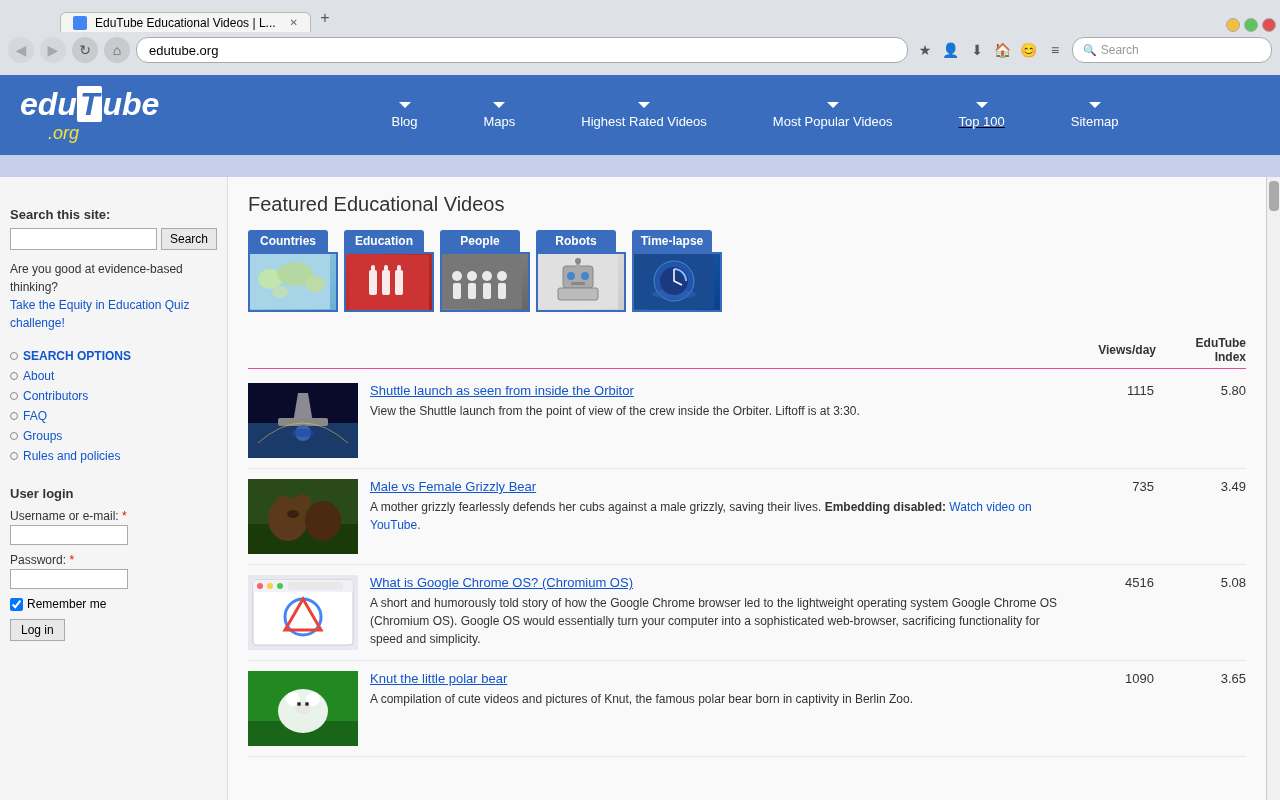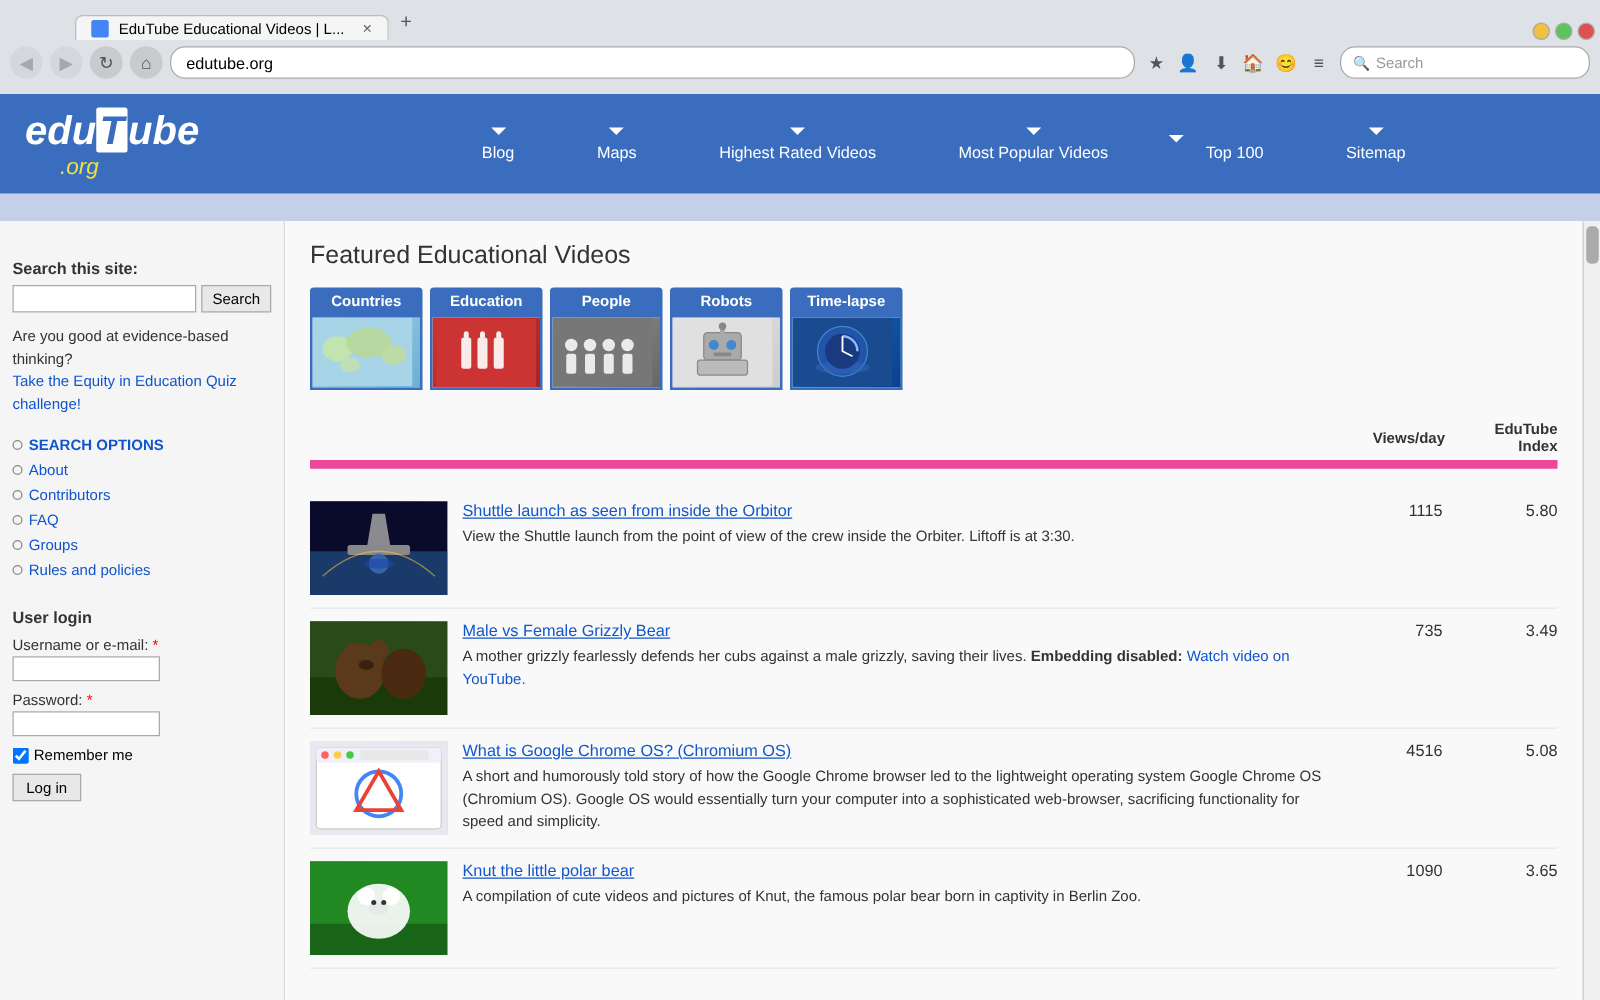--- a/index.html
+++ b/index.html
@@ -58,31 +58,31 @@
     .login-form label { font-size: 12px; color: #333; display: block; margin-bottom: 2px; }
     .login-form .required { color: red; }
     .login-input { width: 118px; height: 20px; border: 1px solid #aaa; font-size: 12px; padding: 0 4px; display: block; margin-bottom: 8px; }
     .remember-row { display: flex; align-items: center; gap: 4px; font-size: 12px; margin-bottom: 8px; }
     .login-btn { border: 1px solid #aaa; background: #e8e8e8; font-size: 12px; padding: 3px 10px; cursor: pointer; }
 
     
     .main-content { flex: 1; background: #f9f9f9; overflow-y: auto; padding: 16px 20px; }
     .featured-title { font-size: 20px; color: #333; font-weight: normal; margin-bottom: 14px; }
     .category-tabs { display: flex; gap: 6px; margin-bottom: 20px; }
-    .cat-tab { width: 90px; text-align: center; cursor: pointer; border: 2px solid #3a6dbd; background: #3a6dbd; color: white; font-size: 12px; font-weight: bold; padding: 2px 4px; border-radius: 3px 3px 0 0; }
+    .cat-tab { width: 80px; text-align: center; cursor: pointer; border: 2px solid #3a6dbd; background: #3a6dbd; color: white; font-size: 12px; font-weight: bold; padding: 2px 4px; border-radius: 3px 3px 0 0; }
     .cat-thumb { width: 90px; height: 60px; overflow: hidden; border: 2px solid #3a6dbd; background: #888; }
     
     .thumb-countries { background: linear-gradient(135deg, #a8d4e8 0%, #6ab0d4 100%); }
     .thumb-education { background: linear-gradient(135deg, #cc3333 0%, #aa2222 100%); display: flex; align-items: center; justify-content: center; }
     .thumb-people { background: linear-gradient(135deg, #999 0%, #666 100%); }
     .thumb-robots { background: linear-gradient(135deg, #e8e8e8 0%, #cccccc 100%); }
     .thumb-timelapse { background: linear-gradient(135deg, #1a6db5 0%, #0a4090 100%); }
 
     
-    .table-header { display: flex; align-items: center; padding: 4px 0; border-bottom: 7px solid #ec4899; margin-bottom: 16px; }
+    .table-header { display: flex; align-items: center; padding: 4px 0; border-bottom: 1px solid #ec4899; margin-bottom: 4px; }
     .col-thumb { width: 120px; flex-shrink: 0; }
     .col-title { flex: 1; }
     .col-desc { flex: 2; }
     .col-views { width: 90px; text-align: right; font-size: 12px; font-weight: bold; color: #333; }
     .col-index { width: 90px; text-align: right; font-size: 12px; font-weight: bold; color: #333; }
     .col-index-label { display: flex; flex-direction: column; align-items: flex-end; }
     .video-row { display: flex; align-items: flex-start; padding: 10px 0; border-bottom: 1px solid #e8e8e8; gap: 12px; }
     .video-thumb { width: 110px; height: 75px; flex-shrink: 0; background: #555; overflow: hidden; }
     .thumb-shuttle { background: linear-gradient(135deg, #1a1a3a 30%, #3a6abf 70%); display: flex; align-items: center; justify-content: center; }
     .thumb-bear { background: linear-gradient(135deg, #2a4a1a 0%, #5a8a3a 100%); display: flex; align-items: center; justify-content: center; }
@@ -157,21 +157,21 @@
             <a class="nav-item">Maps</a>
           </div>
           <div style="display:flex; flex-direction:column; align-items:center;justify-content:space-between;">
             <div class="nav-arrow"></div>
             <a class="nav-item">Highest Rated Videos</a>
           </div>
           <div style="display:flex; flex-direction:column; align-items:center;">
             <div class="nav-arrow"></div>
             <a class="nav-item">Most Popular Videos</a>
           </div>
-          <div style="display:flex; flex-direction:row; ">
+          <div style="display:flex; flex-direction:column; align-items:center;text-decoration:underline;">
             <div class="nav-arrow"></div>
             <a class="nav-item">Top 100</a>
           </div>
           <div style="display:flex; flex-direction:column; align-items:center;">
             <div class="nav-arrow"></div>
             <a class="nav-item">Sitemap</a>
           </div>
         </div>
       </div>
     </div>

